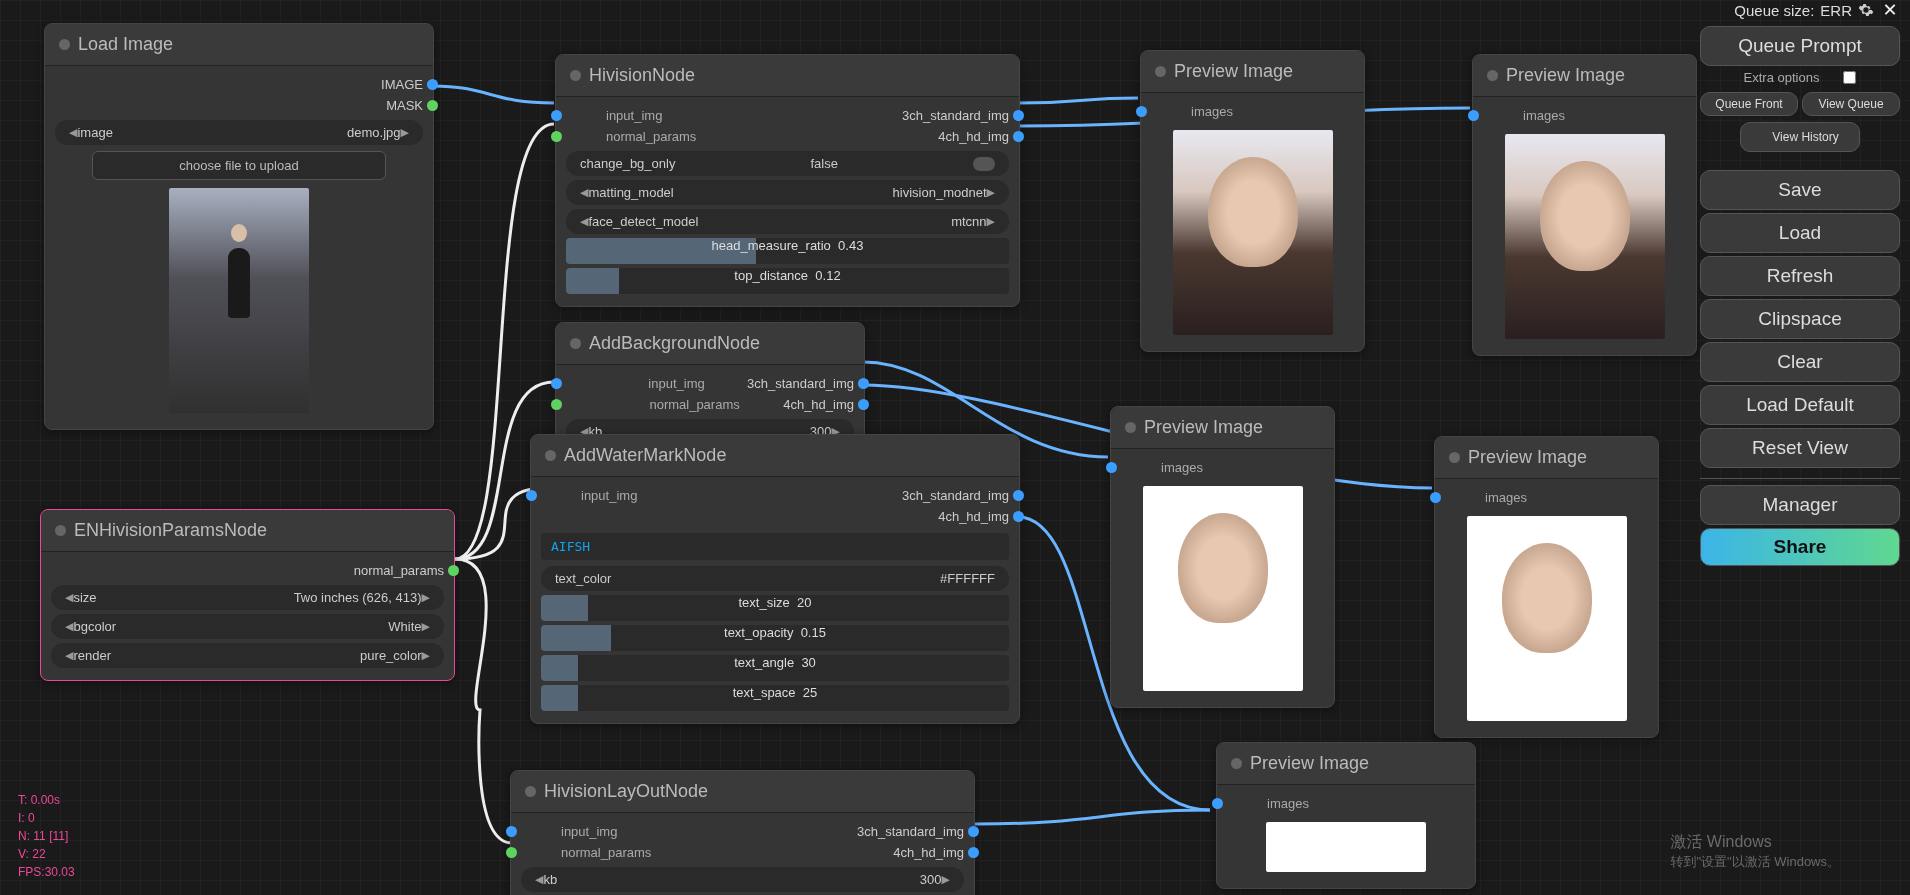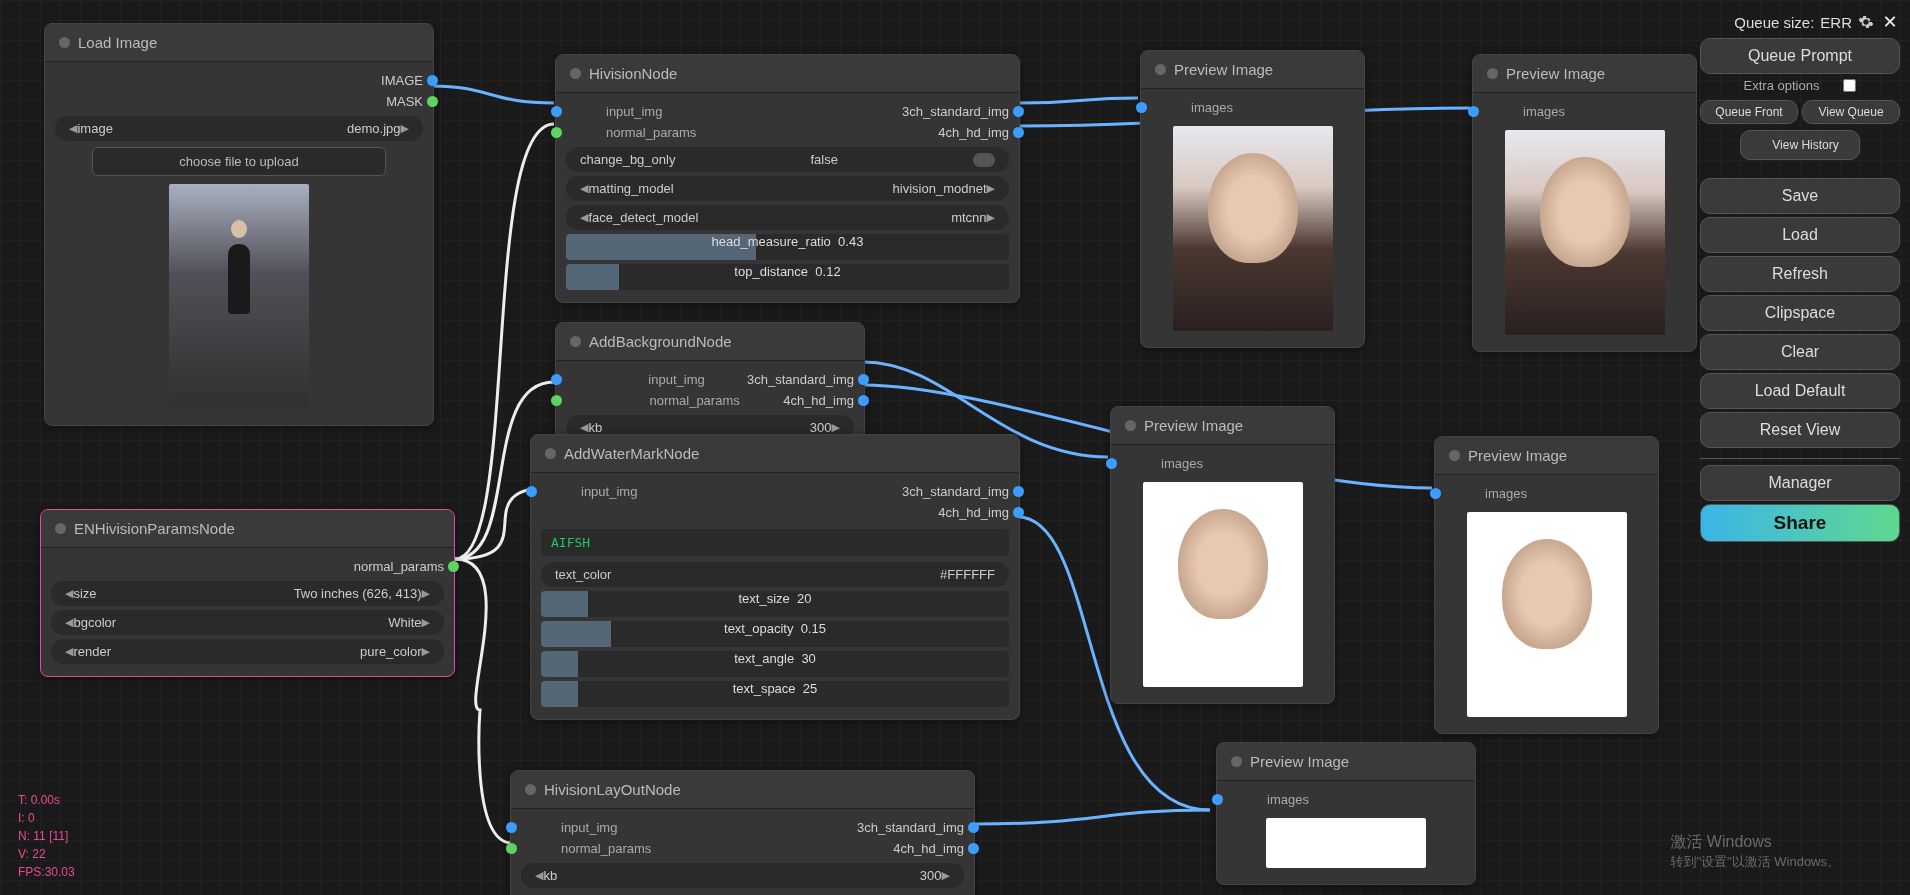--- a/index.html
+++ b/index.html
@@ -32,21 +32,21 @@
   align-items: center;
   gap: 8px;
   background: #3a3a3a;
   border-radius: 8px 8px 0 0;
 }
 .node-dot {
   width: 11px; height: 11px;
   border-radius: 50%;
   background: #666;
 }
-.node-title { color: #bbb; font-size: 15px; }
+.node-title { color: #bbb; font-size: 18px; }
 .node-body { padding: 8px 10px; }
 .row {
   display: flex;
   justify-content: space-between;
   align-items: center;
   padding: 3px 0;
   font-size: 13px;
   position: relative;
 }
 .port { width: 11px; height: 11px; border-radius: 50%; display: inline-block; }
@@ -65,21 +65,21 @@
   justify-content: space-between;
   align-items: center;
   font-size: 13px;
   color: #ccc;
 }
 .widget .arrow { color: #999; font-size: 11px; }
 .widget-text-input {
   background: #2a2a2a;
   border-radius: 4px;
   padding: 6px 10px;
-  color: #22c55e;
+  color: #0ea5e9;
   margin: 6px 0;
   font-family: monospace;
   font-size: 13px;
 }
 .slider-widget {
   background: #2a2a2a;
   border-radius: 4px;
   margin: 4px 0;
   height: 26px;
   display: flex;
@@ -123,21 +123,21 @@
   background: radial-gradient(ellipse, #e8c8b0 40%, #c8a890 70%);
   border-radius: 50% 50% 45% 45%;
 }
 .preview-img.street {
   width: 140px; height: 225px;
   background: linear-gradient(180deg, #a8b0c0 0%, #505058 40%, #303030 100%);
 }
 .sidebar {
   position: absolute;
   right: 10px;
-  top: 12px;
+  top: 0;
   width: 200px;
 }
 .sidebar-header {
   display: flex;
   align-items: center;
   gap: 6px;
   color: #ddd;
   font-size: 15px;
   margin-bottom: 6px;
   justify-content: flex-end;
@@ -146,21 +146,21 @@
   background: #3a3a3a;
   border: 1px solid #555;
   border-radius: 10px;
   padding: 7px 10px;
   margin: 3px 0;
   text-align: center;
   color: #ddd;
   font-size: 16px;
   cursor: pointer;
 }
-.sidebar-btn.large { font-size: 16px; padding: 8px; }
+.sidebar-btn.large { font-size: 19px; padding: 8px; }
 .sidebar-btn.share {
   background: linear-gradient(90deg, #3bb5e8, #5fd890);
   color: #111;
   font-weight: bold;
   font-size: 19px;
 }
 .sidebar-btn-row { display: flex; gap: 4px; }
 .sidebar-btn-row .sidebar-btn { flex: 1; font-size: 12px; padding: 4px 6px; }
 .extra-options { display: flex; align-items: center; justify-content: center; gap: 24px; margin: 4px 0; }
 .close-x {

